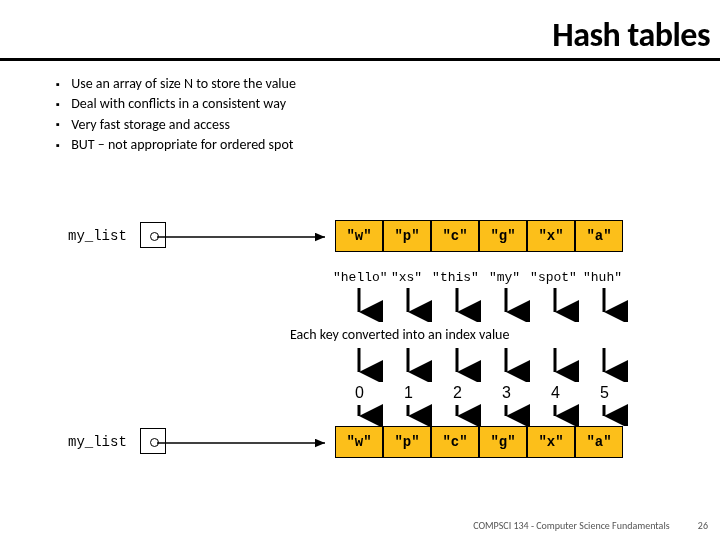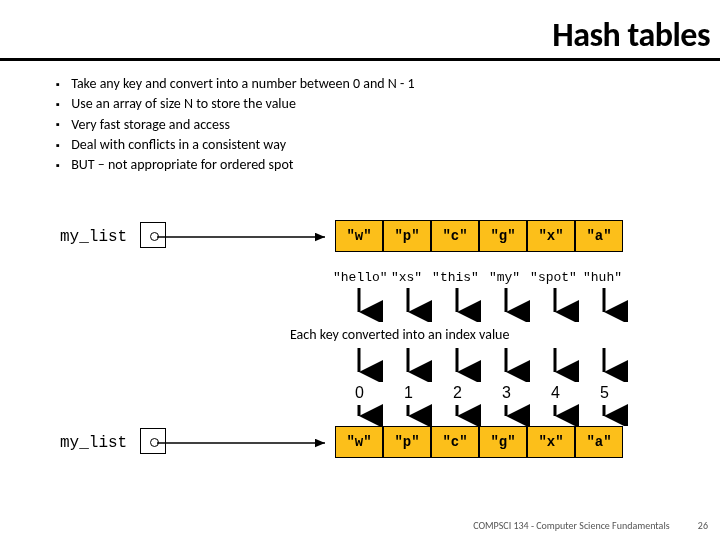--- a/index.html
+++ b/index.html
@@ -72,22 +72,23 @@
   }
   .diagram {
     position: absolute;
     top: 220px;
     left: 60px;
     width: 620px;
     height: 250px;
   }
   .varlabel {
     font-family: "Courier New", monospace;
-    font-size: 16px;
-    position: absolute;
+    font-size: 14px;
+    position: absolute;
+    margin-left: 8px;
   }
   .refbox {
     position: absolute;
     width: 24px;
     height: 24px;
     border: 1.5px solid #000;
     background: #fff;
   }
   .refdot {
     position: absolute;
@@ -156,33 +157,29 @@
 <body>
 
 <div class="slide">
   <div class="title">Hash tables</div>
   <div class="hr"></div>
 
   <div class="body">
     <div class="lvl2-wrap">
       <div class="lvl2">
         <span class="bullet">▪</span>
-        <span>Take any key and convert into a number between 0 and N - 1</span>
-      </div>
-      <div class="lvl2">
-        <span class="bullet">▪</span>
         <span>Use an array of size N to store the value</span>
       </div>
       <div class="lvl2">
         <span class="bullet">▪</span>
+        <span>Deal with conflicts in a consistent way</span>
+      </div>
+      <div class="lvl2">
+        <span class="bullet">▪</span>
         <span>Very fast storage and access</span>
-      </div>
-      <div class="lvl2">
-        <span class="bullet">▪</span>
-        <span>Deal with conflicts in a consistent way</span>
       </div>
       <div class="lvl2">
         <span class="bullet">▪</span>
         <span>BUT – not appropriate for ordered spot</span>
       </div>
     </div>
   </div>
 
   <div class="diagram">
 

